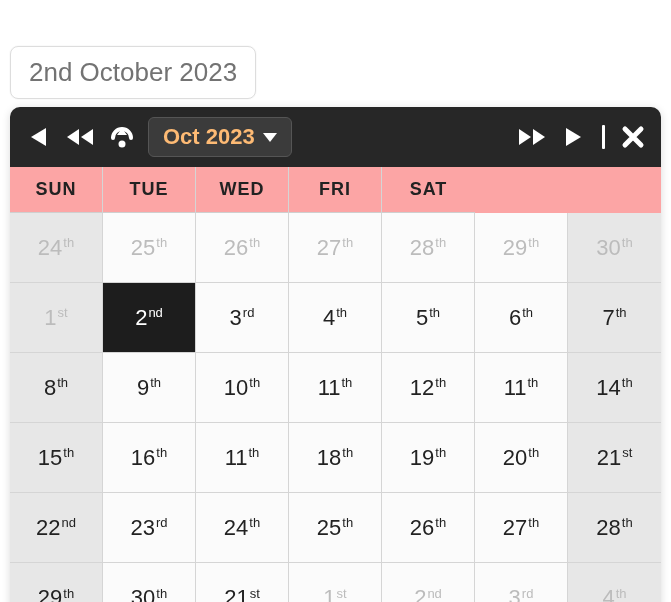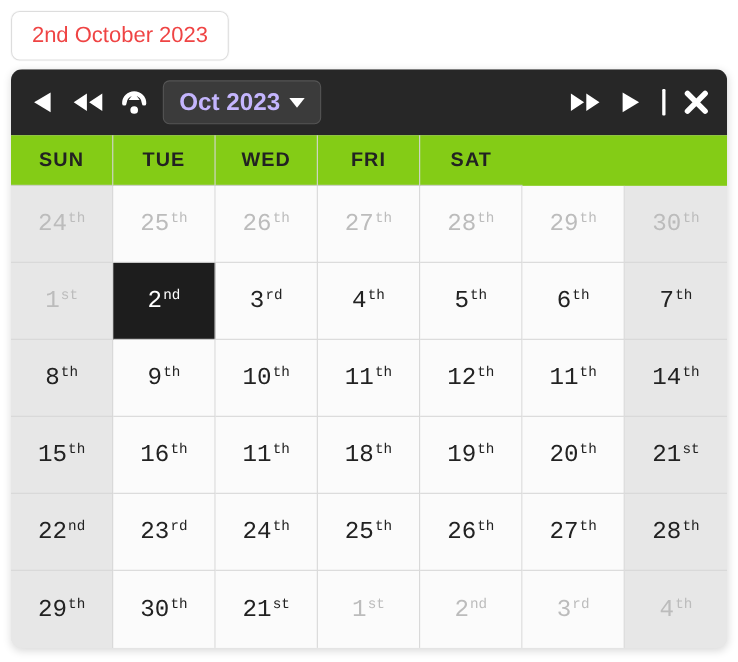--- a/index.html
+++ b/index.html
@@ -10,24 +10,25 @@
     }
     .calendar-wrap {
       width: 651px;
     }
     .selected-date-label {
       display: inline-block;
       background: #fff;
       border: 1px solid #ddd;
       border-radius: 8px;
       padding: 10px 18px;
-      font-size: 20px;
-      color: #ef4444;
+      font-size: 26px;
+      color: #737373;
       margin-bottom: 8px;
       box-shadow: 0 0 0 1px rgba(0,0,0,0.02);
+      margin-top: 36px;
     }
     .calendar {
       border-radius: 10px;
       overflow: hidden;
       box-shadow: 0 2px 8px rgba(0,0,0,0.15);
       background: #e5e5e5;
     }
     .toolbar {
       background: #272727;
       display: flex;
@@ -52,41 +53,41 @@
     }
     .icon-btn svg { display: block; }
     .month-btn {
       display: flex;
       align-items: center;
       gap: 8px;
       background: #3b3b3b;
       border: 1px solid #555;
       border-radius: 6px;
       padding: 6px 14px;
-      color: #c4b5fd;
+      color: #fdba74;
       font-size: 22px;
       font-weight: 600;
       cursor: pointer;
     }
     .month-btn .caret {
       width: 0; height: 0;
       border-left: 7px solid transparent;
       border-right: 7px solid transparent;
       border-top: 9px solid #fff;
     }
     .sep {
       width: 3px;
       height: 24px;
       background: #fff;
       border-radius: 1px;
     }
     .headers {
       display: grid;
       grid-template-columns: repeat(7, 1fr);
-      background: #84cc16;
+      background: #fca5a5;
     }
     .hdr {
       text-align: center;
       font-weight: 800;
       font-size: 18px;
       letter-spacing: 1px;
       padding: 12px 0;
       border-bottom: 1px solid #cfcfcf;
       border-right: 1px solid #d5d5d5;
       color: #222;
@@ -101,21 +102,20 @@
       border-right: 1px solid #d5d5d5;
       border-bottom: 1px solid #d5d5d5;
       height: 70px;
       display: flex;
       align-items: center;
       justify-content: center;
       font-size: 22px;
       color: #222;
       cursor: pointer;
       position: relative;
-      font-family: Liberation Mono, monospace;
     }
     .cell.weekend { background: #e7e7e7; }
     .cell.other { color: #bcbcbc; }
     .cell.selected { background: #1d1d1d; color: #fff; }
     .cell .ord {
       font-size: 13px;
       vertical-align: super;
       margin-left: 1px;
       position: relative;
       top: -5px;

